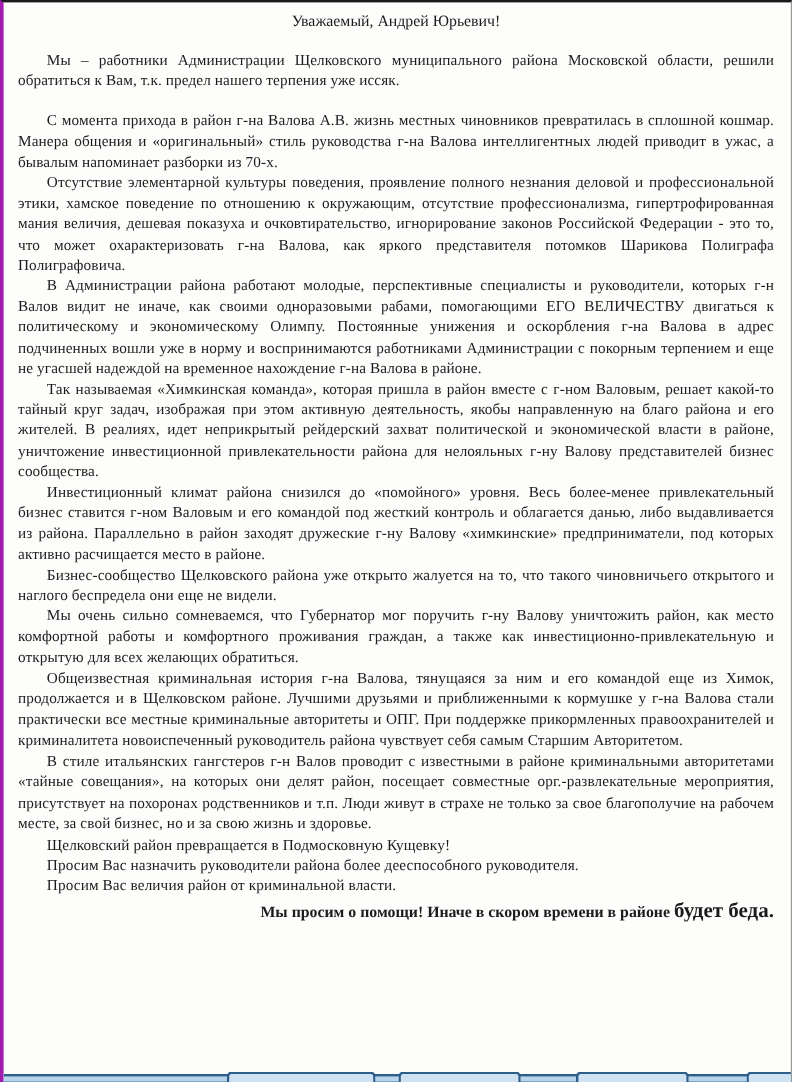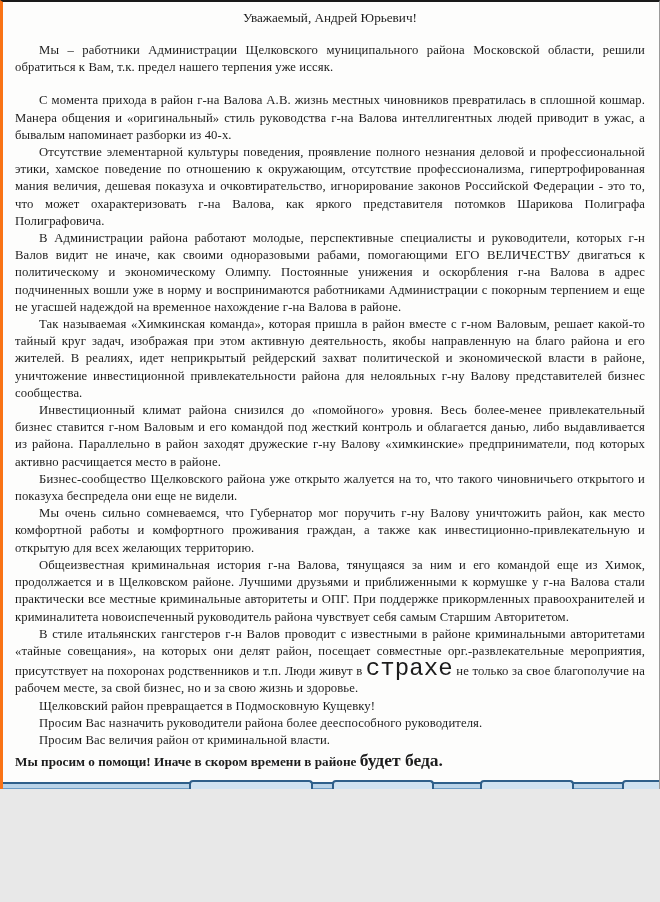--- a/index.html
+++ b/index.html
@@ -1,24 +1,24 @@
 <!DOCTYPE html>
 <html><head>
 <meta charset="utf-8">
 <style>
   html, body { margin: 0; padding: 0; background: #e8e8e8; }
   .page {
     position: relative;
     width: 660px;
-    height: 789px;
+    height: 902px;
     margin: 0 auto;
     background: #fdfdfc;
     box-sizing: border-box;
     border-top: 2px solid #1a1a1a;
-    border-left: 3px solid #f97316;
+    border-left: 3px solid #a21caf;
     border-right: 1px solid #9a9a9a;
     overflow: hidden;
     font-family: "Liberation Serif", "DejaVu Serif", serif;
     color: #1c1c1c;
   }
   .content { padding: 7px 14px 0 12px; }
   .salutation {
     text-align: center;
     font-size: 13.2px;
     line-height: 17px;
@@ -26,24 +26,24 @@
   }
   .spacer { height: 16px; }
   p.para {
     margin: 0;
     text-align: justify;
     text-indent: 24px;
     font-size: 12.7px;
     line-height: 17.2px;
     letter-spacing: 0.1px;
   }
-  .big-word { font-size: 24px; line-height: 17.2px; font-family: Liberation Mono, monospace; }
+  .big-word { font-size: 13px; line-height: 17.2px; }
   p.closing {
     margin: 2px 0 0 0;
-    text-align: left;
+    text-align: right;
     text-indent: 0;
     font-weight: bold;
     font-size: 13.2px;
     line-height: 19px;
   }
   .closing-emphasis { font-size: 17.5px; }
   
   .bottom-bar {
     position: absolute;
     left: 0; right: 0; bottom: 0;
@@ -77,27 +77,27 @@
 
 <div class="page">
   <div class="content">
 
     <p class="salutation">Уважаемый, Андрей Юрьевич!</p>
     <div class="spacer"></div>
 
     <p class="para">Мы – работники Администрации Щелковского муниципального района Московской области, решили обратиться к Вам, т.к. предел нашего терпения уже иссяк.</p>
     <div class="spacer"></div>
 
-    <p class="para">С момента прихода в район г-на Валова А.В. жизнь местных чиновников превратилась в сплошной кошмар. Манера общения и «оригинальный» стиль руководства г-на Валова интеллигентных людей приводит в ужас, а бывалым напоминает разборки из 40-х.</p>
+    <p class="para">С момента прихода в район г-на Валова А.В. жизнь местных чиновников превратилась в сплошной кошмар. Манера общения и «оригинальный» стиль руководства г-на Валова интеллигентных людей приводит в ужас, а бывалым напоминает разборки из 70-х.</p>
     <p class="para">Отсутствие элементарной культуры поведения, проявление полного незнания деловой и профессиональной этики, хамское поведение по отношению к окружающим, отсутствие профессионализма, гипертрофированная мания величия, дешевая показуха и очковтирательство, игнорирование законов Российской Федерации - это то, что может охарактеризовать г-на Валова, как яркого представителя потомков Шарикова Полиграфа Полиграфовича.</p>
     <p class="para">В Администрации района работают молодые, перспективные специалисты и руководители, которых г-н Валов видит не иначе, как своими одноразовыми рабами, помогающими ЕГО ВЕЛИЧЕСТВУ двигаться к политическому и экономическому Олимпу. Постоянные унижения и оскорбления г-на Валова в адрес подчиненных вошли уже в норму и воспринимаются работниками Администрации с покорным терпением и еще не угасшей надеждой на временное нахождение г-на Валова в районе.</p>
     <p class="para">Так называемая «Химкинская команда», которая пришла в район вместе с г-ном Валовым, решает какой-то тайный круг задач, изображая при этом активную деятельность, якобы направленную на благо района и его жителей. В реалиях, идет неприкрытый рейдерский захват политической и экономической власти в районе, уничтожение инвестиционной привлекательности района для нелояльных г-ну Валову представителей бизнес сообщества.</p>
     <p class="para">Инвестиционный климат района снизился до «помойного» уровня. Весь более-менее привлекательный бизнес ставится г-ном Валовым и его командой под жесткий контроль и облагается данью, либо выдавливается из района. Параллельно в район заходят дружеские г-ну Валову «химкинские» предприниматели, под которых активно расчищается место в районе.</p>
-    <p class="para">Бизнес-сообщество Щелковского района уже открыто жалуется на то, что такого чиновничьего открытого и показуха беспредела они еще не видели.</p>
-    <p class="para">Мы очень сильно сомневаемся, что Губернатор мог поручить г-ну Валову уничтожить район, как место комфортной работы и комфортного проживания граждан, а также как инвестиционно-привлекательную и открытую для всех желающих территорию.</p>
+    <p class="para">Бизнес-сообщество Щелковского района уже открыто жалуется на то, что такого чиновничьего открытого и наглого беспредела они еще не видели.</p>
+    <p class="para">Мы очень сильно сомневаемся, что Губернатор мог поручить г-ну Валову уничтожить район, как место комфортной работы и комфортного проживания граждан, а также как инвестиционно-привлекательную и открытую для всех желающих обратиться.</p>
     <p class="para">Общеизвестная криминальная история г-на Валова, тянущаяся за ним и его командой еще из Химок, продолжается и в Щелковском районе. Лучшими друзьями и приближенными к кормушке у г-на Валова стали практически все местные криминальные авторитеты и ОПГ. При поддержке прикормленных правоохранителей и криминалитета новоиспеченный руководитель района чувствует себя самым Старшим Авторитетом.</p>
 
     <p class="para"><span>В стиле итальянских гангстеров г-н Валов проводит с известными в районе криминальными авторитетами «тайные совещания», на которых они делят район, посещает совместные орг.-развлекательные мероприятия, присутствует на похоронах родственников и т.п. Люди живут в </span><span class="big-word">страхе</span><span> не только за свое благополучие на рабочем месте, за свой бизнес, но и за свою жизнь и здоровье.</span></p>
 
     <p class="para">Щелковский район превращается в Подмосковную Кущевку!</p>
     <p class="para">Просим Вас назначить руководители района более дееспособного руководителя.</p>
     <p class="para">Просим Вас величия район от криминальной власти.</p>
 
     <p class="closing"><span>Мы просим о помощи! Иначе в скором времени в районе </span><span class="closing-emphasis">будет беда.</span></p>
   </div>

